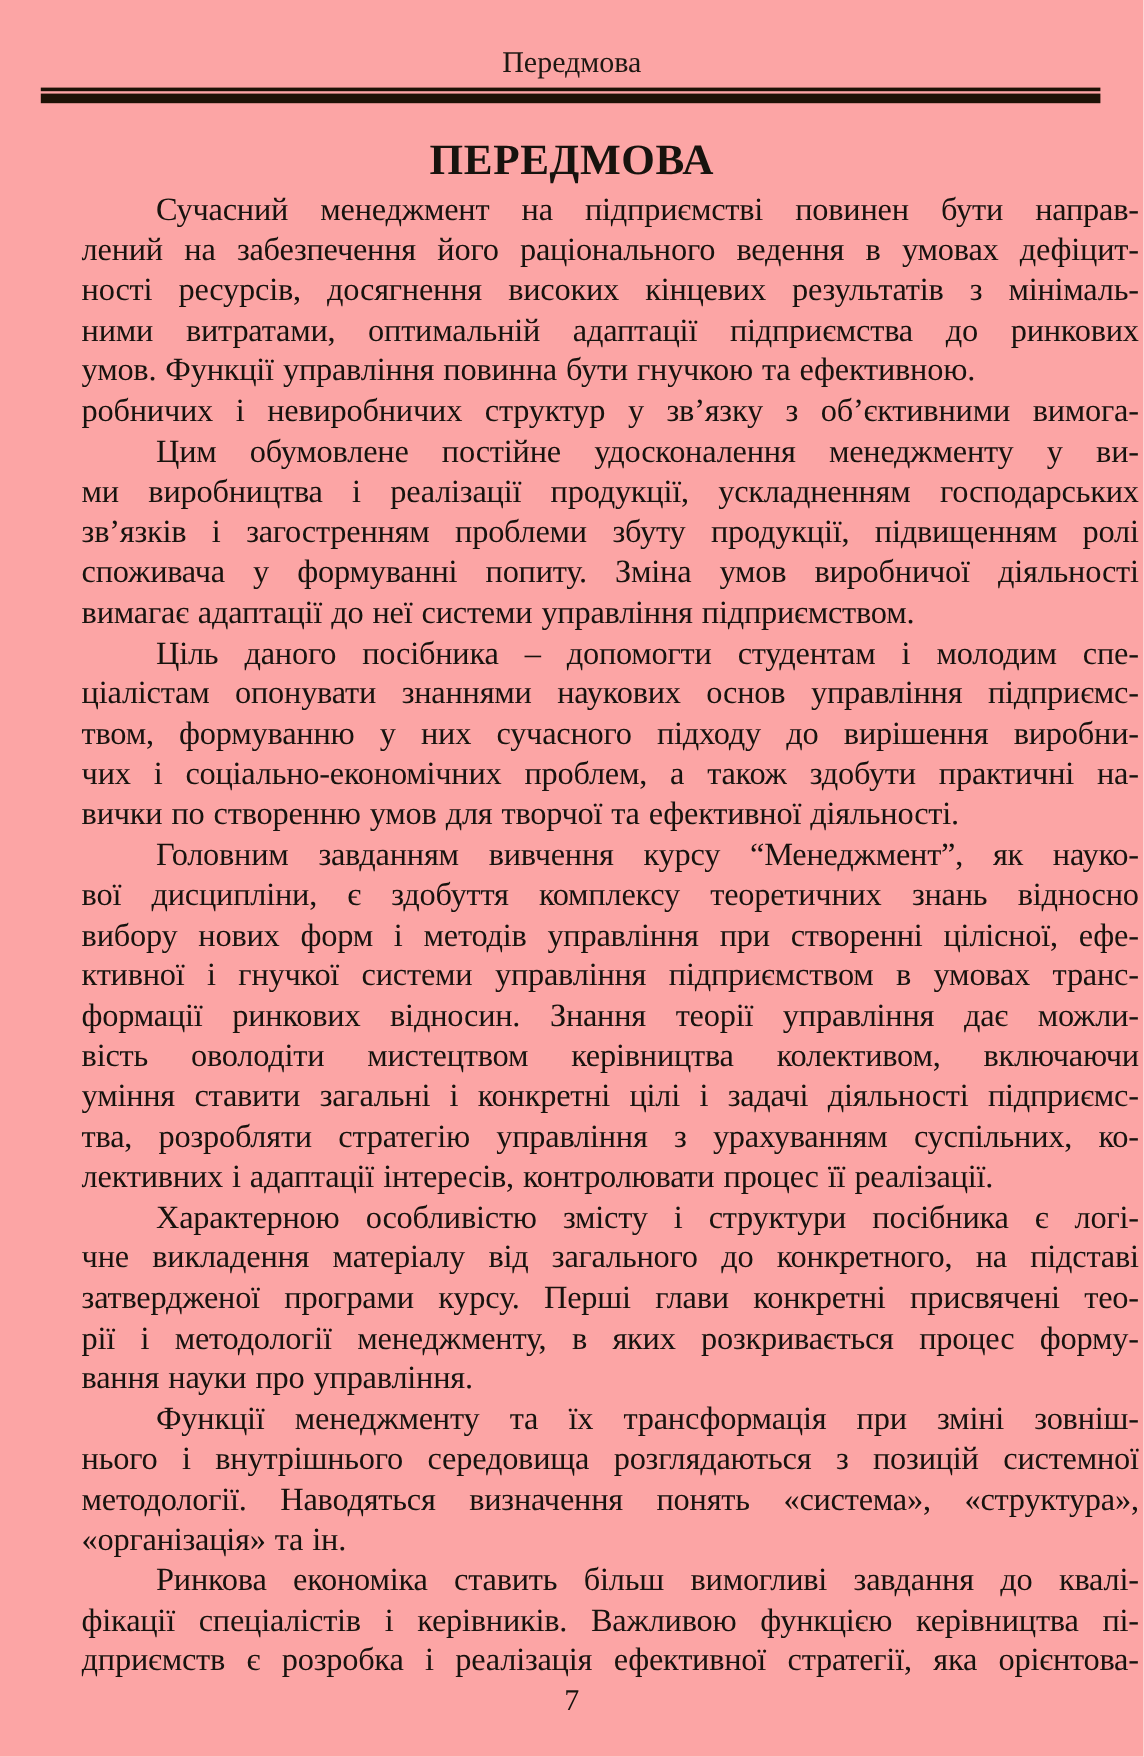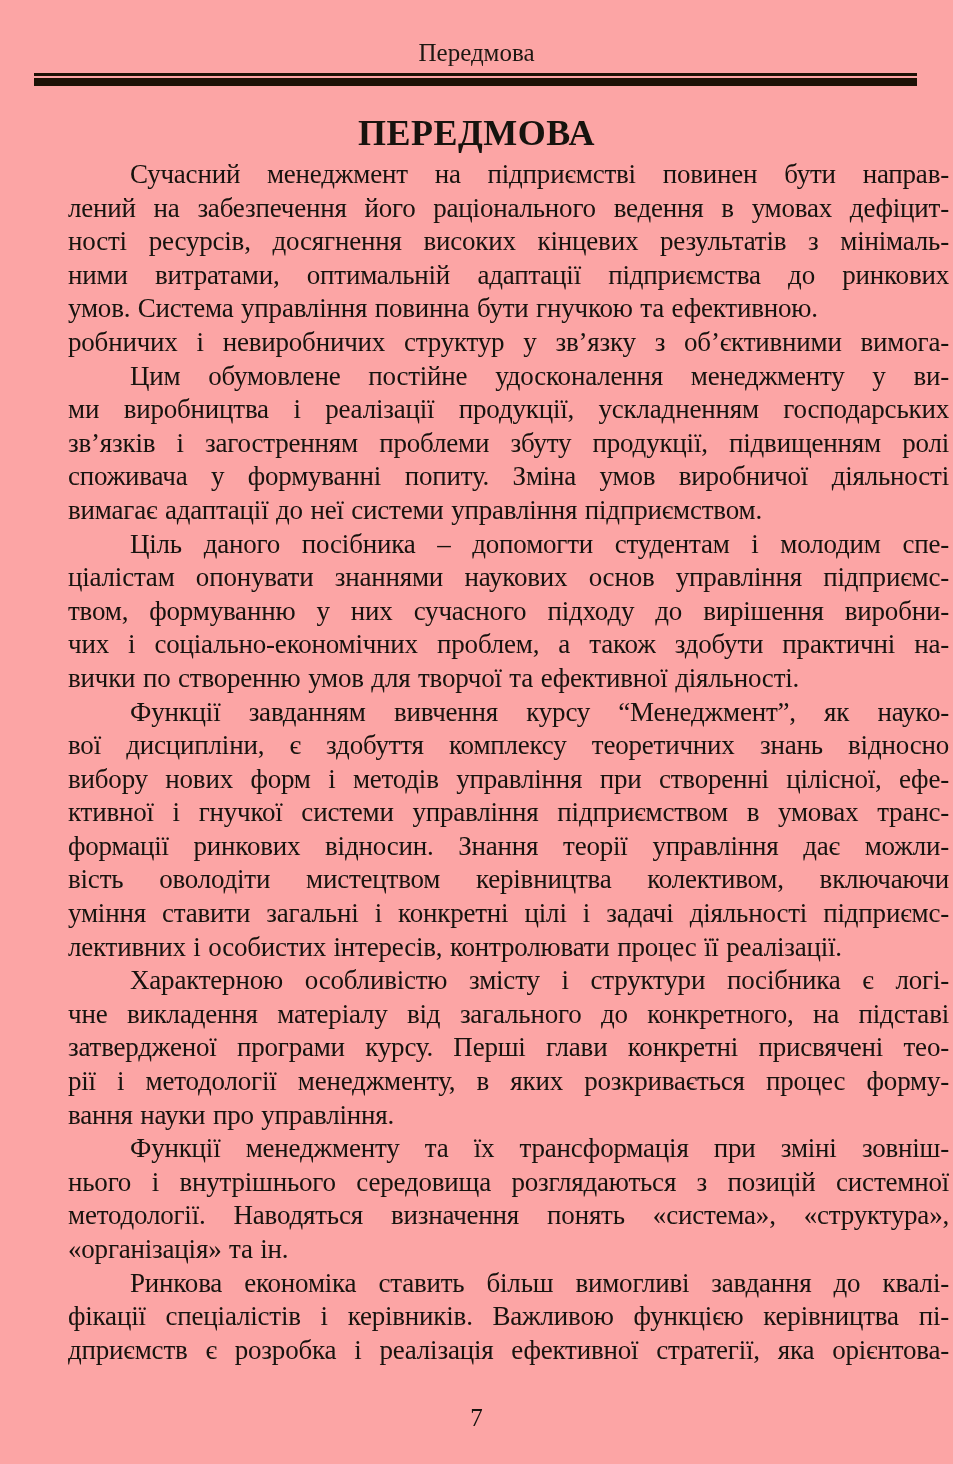--- a/index.html
+++ b/index.html
@@ -101,49 +101,50 @@
 
   <h1 class="title">ПЕРЕДМОВА</h1>
 
   <div class="body-text">
 
     <div class="para">
       <div class="line first">Сучасний менеджмент на підприємстві повинен бути направ-</div>
       <div class="line">лений на забезпечення його раціонального ведення в умовах дефіцит-</div>
       <div class="line">ності ресурсів, досягнення високих кінцевих результатів з мінімаль-</div>
       <div class="line">ними витратами, оптимальній адаптації підприємства до ринкових</div>
-      <div class="line last">умов. Система управління повинна бути гнучкою та ефективною.</div>
+      <div class="line last">умов. Функції управління повинна бути гнучкою та ефективною.</div>
     </div>
 
     <div class="para">
       <div class="line">робничих і невиробничих структур у зв’язку з об’єктивними вимога-</div>
       <div class="line first">Цим обумовлене постійне удосконалення менеджменту у ви-</div>
       <div class="line">ми виробництва і реалізації продукції, ускладненням господарських</div>
       <div class="line">зв’язків і загостренням проблеми збуту продукції, підвищенням ролі</div>
       <div class="line">споживача у формуванні попиту. Зміна умов виробничої діяльності</div>
       <div class="line last">вимагає адаптації до неї системи управління підприємством.</div>
     </div>
 
     <div class="para">
       <div class="line first">Ціль даного посібника – допомогти студентам і молодим спе-</div>
       <div class="line">ціалістам опонувати знаннями наукових основ управління підприємс-</div>
       <div class="line">твом, формуванню у них сучасного підходу до вирішення виробни-</div>
       <div class="line">чих і соціально-економічних проблем, а також здобути практичні на-</div>
       <div class="line last">вички по створенню умов для творчої та ефективної діяльності.</div>
     </div>
 
     <div class="para">
-      <div class="line first">Функції завданням вивчення курсу “Менеджмент”, як науко-</div>
+      <div class="line first">Головним завданням вивчення курсу “Менеджмент”, як науко-</div>
       <div class="line">вої дисципліни, є здобуття комплексу теоретичних знань відносно</div>
       <div class="line">вибору нових форм і методів управління при створенні цілісної, ефе-</div>
       <div class="line">ктивної і гнучкої системи управління підприємством в умовах транс-</div>
       <div class="line">формації ринкових відносин. Знання теорії управління дає можли-</div>
       <div class="line">вість оволодіти мистецтвом керівництва колективом, включаючи</div>
       <div class="line">уміння ставити загальні і конкретні цілі і задачі діяльності підприємс-</div>
-      <div class="line last">лективних і особистих інтересів, контролювати процес її реалізації.</div>
+      <div class="line">тва, розробляти стратегію управління з урахуванням суспільних, ко-</div>
+      <div class="line last">лективних і адаптації інтересів, контролювати процес її реалізації.</div>
     </div>
 
     <div class="para">
       <div class="line first">Характерною особливістю змісту і структури посібника є логі-</div>
       <div class="line">чне викладення матеріалу від загального до конкретного, на підставі</div>
       <div class="line">затвердженої програми курсу. Перші глави конкретні присвячені тео-</div>
       <div class="line">рії і методології менеджменту, в яких розкривається процес форму-</div>
       <div class="line last">вання науки про управління.</div>
     </div>
 

